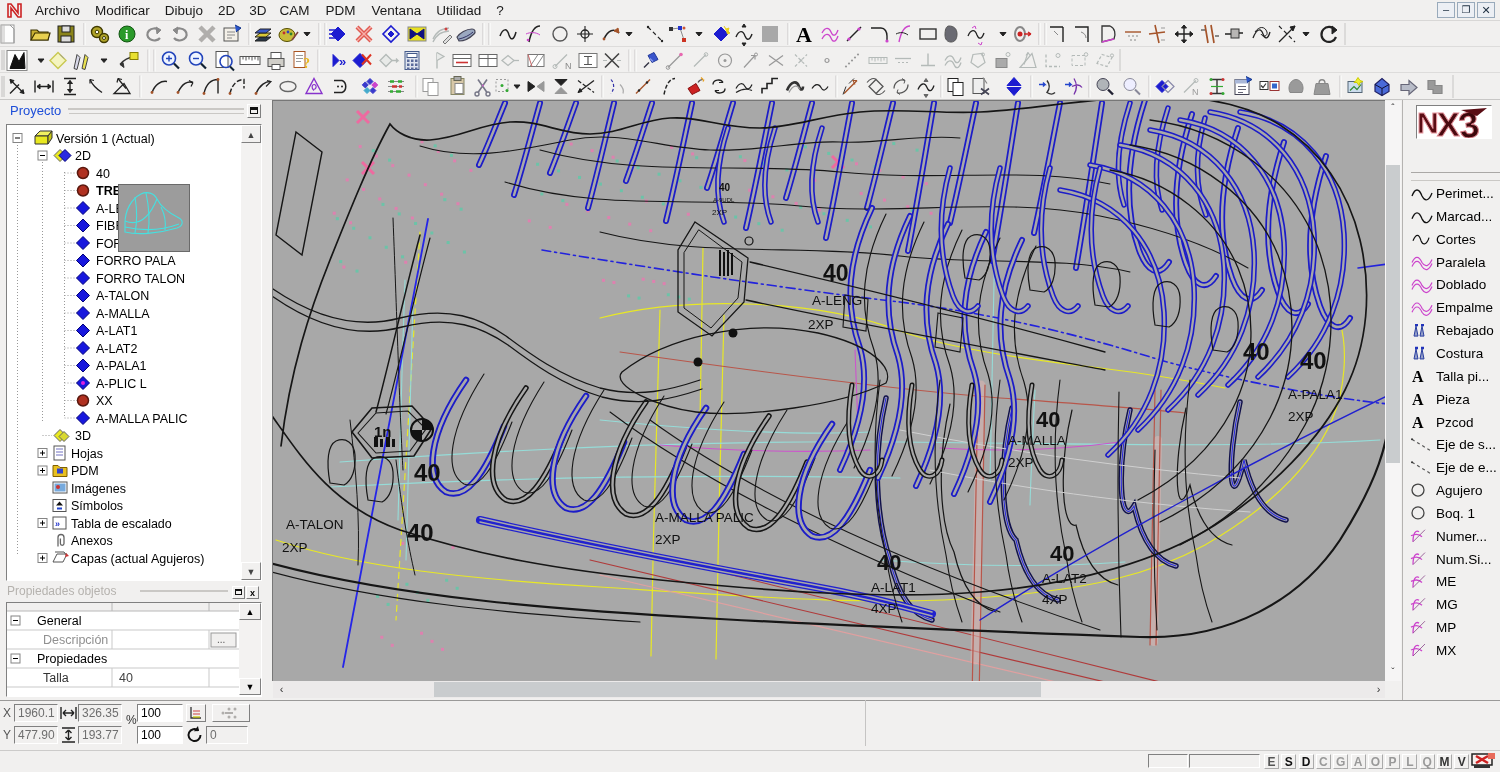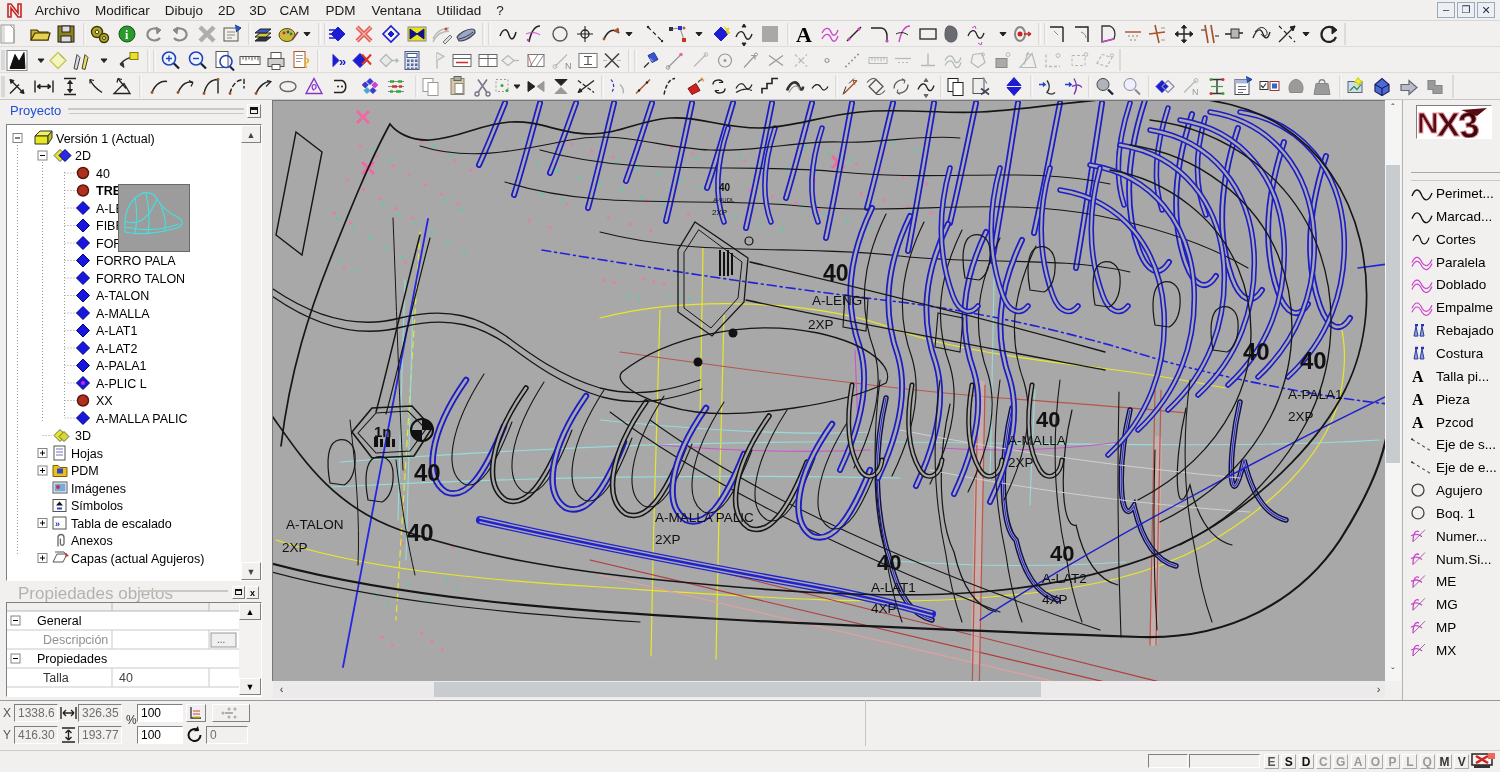--- a/index.html
+++ b/index.html
@@ -835,21 +835,21 @@
     <path d="M46,437 l4,-8 h10 l-4,8 Z" fill="#fff" stroke="#555"></path>
     <path d="M48,427 h9 l3,4" stroke="#555" fill="none"></path>
     <path d="M59,428 l3,3 l-4,1" fill="#cc3333"></path>
     <text x="64" y="437.5" font-size="12.5" fill="#000" font-family="Liberation Sans,sans-serif" font-weight="normal">Capas (actual Agujeros)</text>
   </svg>
 
   <div class="abs" style="left:241px;top:125px;width:20px;height:455px;background:#f3f2f1;"></div>
   <div class="abs raise" style="left:241px;top:125px;width:20px;height:18px;background:#f1f0ef;color:#444;font-size:9px;text-align:center;line-height:18px;">▲</div>
   <div class="abs raise" style="left:241px;top:562px;width:20px;height:18px;background:#f1f0ef;color:#444;font-size:9px;text-align:center;line-height:18px;">▼</div>
 
-  <div class="abs" style="left:18px;top:584px;font-size:17px;color:#b5b2ae;">Propiedades objetos</div>
+  <div class="abs" style="left:7px;top:584px;font-size:12px;color:#b5b2ae;">Propiedades objetos</div>
   <div class="abs" style="left:140px;top:590px;width:88px;height:2px;border-top:1px solid #cac8c5;border-bottom:1px solid #cac8c5;"></div>
   <div class="abs raise" style="left:232px;top:586px;width:13px;height:13px;background:#f1f0ef;">
     <div style="margin:2px;width:7px;height:6px;border:1px solid #111;border-top:2px solid #111;"></div>
   </div>
   <div class="abs raise" style="left:246px;top:586px;width:13px;height:13px;background:#f1f0ef;color:#000;font-size:9px;font-weight:bold;text-align:center;line-height:12px;">x</div>
   <div class="abs sunk" id="propbox" style="left:6px;top:602px;width:256px;height:95px;background:#ffffff;"></div>
   <svg class="abs" id="propsvg" style="left:7px;top:603px" width="232" height="92" viewBox="0 0 232 92">
     <rect x="0" y="0" width="232" height="8" fill="#f1f0ef"></rect>
     <path d="M0,8 H232 M105,0 V8 M202,0 V8" stroke="#b8b8b8" stroke-width="1" fill="none"></path>
     <path d="M0,27 H232" stroke="#c9c9c9" stroke-width="1"></path>
@@ -1379,21 +1379,21 @@
     <text x="34" y="450.15000000000003" font-size="13.5" fill="#000" font-family="Liberation Sans,sans-serif">MP</text>
     <path d="M11,474 c0,-9 3,-12 6,-10 M9,468 c4,-2 8,-2 11,1" stroke="#cc44cc" stroke-width="1.3" fill="none"></path>
     <path d="M11,474 l12,-12" stroke="#884488" stroke-width="0.8" fill="none"></path>
     <text x="34" y="473" font-size="13.5" fill="#000" font-family="Liberation Sans,sans-serif">MX</text>
   </svg>
 
   <div class="abs" style="left:0;top:700px;width:1500px;height:50px;background:#f1f0ef;border-top:1px solid #9a9998;"></div>
   <div class="abs" style="left:865px;top:700px;width:1px;height:46px;background:#c5c4c3;"></div>
 
   <div class="abs" style="left:3px;top:706px;font-size:12px;color:#555;">X</div>
-  <div class="abs sunk field" style="left:14px;top:704px;width:44px;height:18px;">1338.6</div>
+  <div class="abs sunk field" style="left:14px;top:704px;width:44px;height:18px;">1960.1</div>
   <svg class="abs" style="left:60px;top:705px" width="17" height="16" viewBox="0 0 17 16">
     <path d="M1 2 V14 M16 2 V14 M3 8 H14 M3 8 l3 -3 M3 8 l3 3 M14 8 l-3 -3 M14 8 l-3 3" stroke="#222" stroke-width="1.4" fill="none"></path>
   </svg>
   <div class="abs sunk field" style="left:78px;top:704px;width:44px;height:18px;">326.35</div>
   <div class="abs" style="left:126px;top:713px;font-size:12px;color:#333;">%</div>
   <div class="abs sunk wfield" style="left:137px;top:704px;width:46px;height:18px;">100</div>
   <div class="abs raise" style="left:186px;top:704px;width:20px;height:18px;background:#f1f0ef;"><svg width="18" height="16" viewBox="0 0 18 16">
       <path d="M4 2 V13 H14" stroke="#333" stroke-width="1.3" fill="none"></path>
       <path d="M6 6 H13 M6 9 H13" stroke="#cc4444" stroke-width="1.2"></path>
       <path d="M6 12 H13" stroke="#cccc00" stroke-width="1.2"></path>
@@ -1403,21 +1403,21 @@
         <circle cx="10" cy="8" r="1.5"></circle>
         <circle cx="16" cy="4" r="1.5"></circle>
         <circle cx="16" cy="12" r="1.5"></circle>
         <circle cx="22" cy="4" r="1.5"></circle>
         <circle cx="22" cy="12" r="1.5"></circle>
         <rect x="12" y="7" width="8" height="2"></rect>
       </g>
     </svg></div>
 
   <div class="abs" style="left:3px;top:728px;font-size:12px;color:#555;">Y</div>
-  <div class="abs sunk field" style="left:14px;top:726px;width:44px;height:18px;">416.30</div>
+  <div class="abs sunk field" style="left:14px;top:726px;width:44px;height:18px;">477.90</div>
   <svg class="abs" style="left:60px;top:727px" width="17" height="16" viewBox="0 0 17 16">
     <path d="M2 1 H15 M2 15 H15 M8.5 3 V13 M8.5 3 l-3 3 M8.5 3 l3 3 M8.5 13 l-3 -3 M8.5 13 l3 -3" stroke="#222" stroke-width="1.4" fill="none"></path>
   </svg>
   <div class="abs sunk field" style="left:78px;top:726px;width:44px;height:18px;">193.77</div>
   <div class="abs sunk wfield" style="left:137px;top:726px;width:46px;height:18px;">100</div>
   <svg class="abs" style="left:186px;top:726px" width="18" height="18" viewBox="0 0 18 18">
     <path d="M14.5 9 a6 6 0 1 1 -2.2 -4.6" stroke="#111" stroke-width="2" fill="none"></path>
     <path d="M12 0 l1 5 l-5.2 0.3 Z" fill="#111"></path>
   </svg>
   <div class="abs sunk field" style="left:206px;top:726px;width:42px;height:18px;">0</div>

